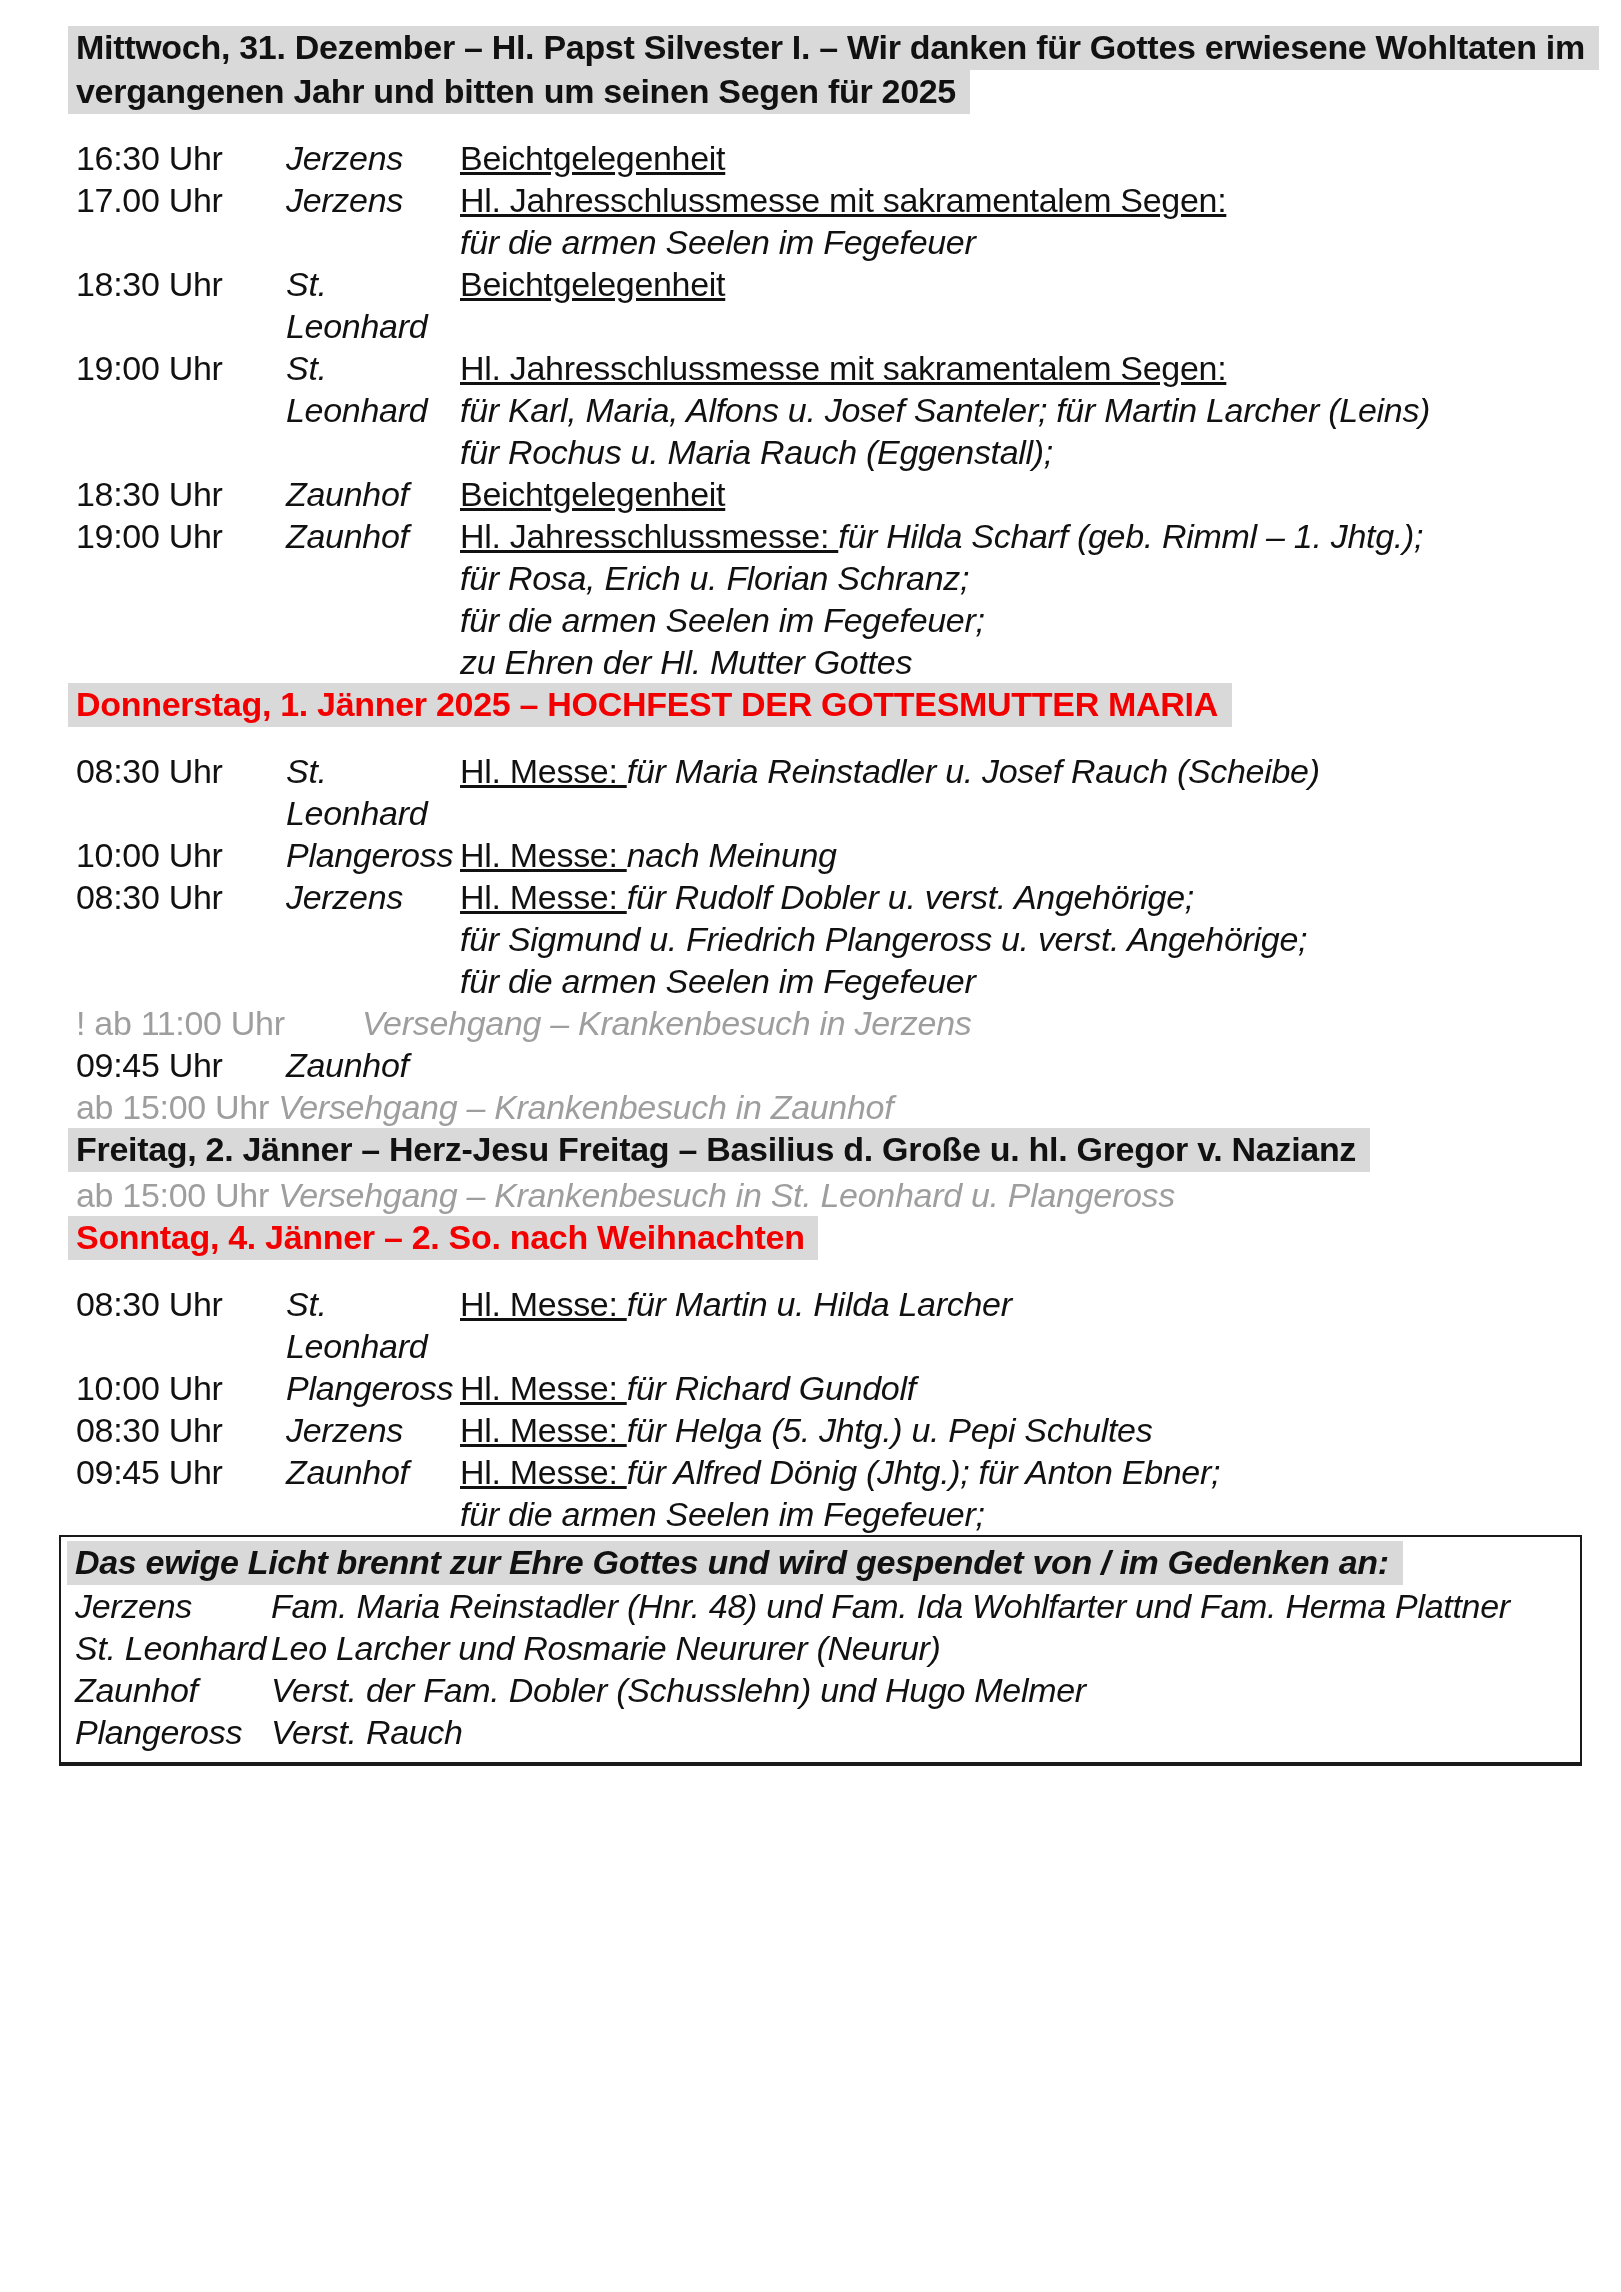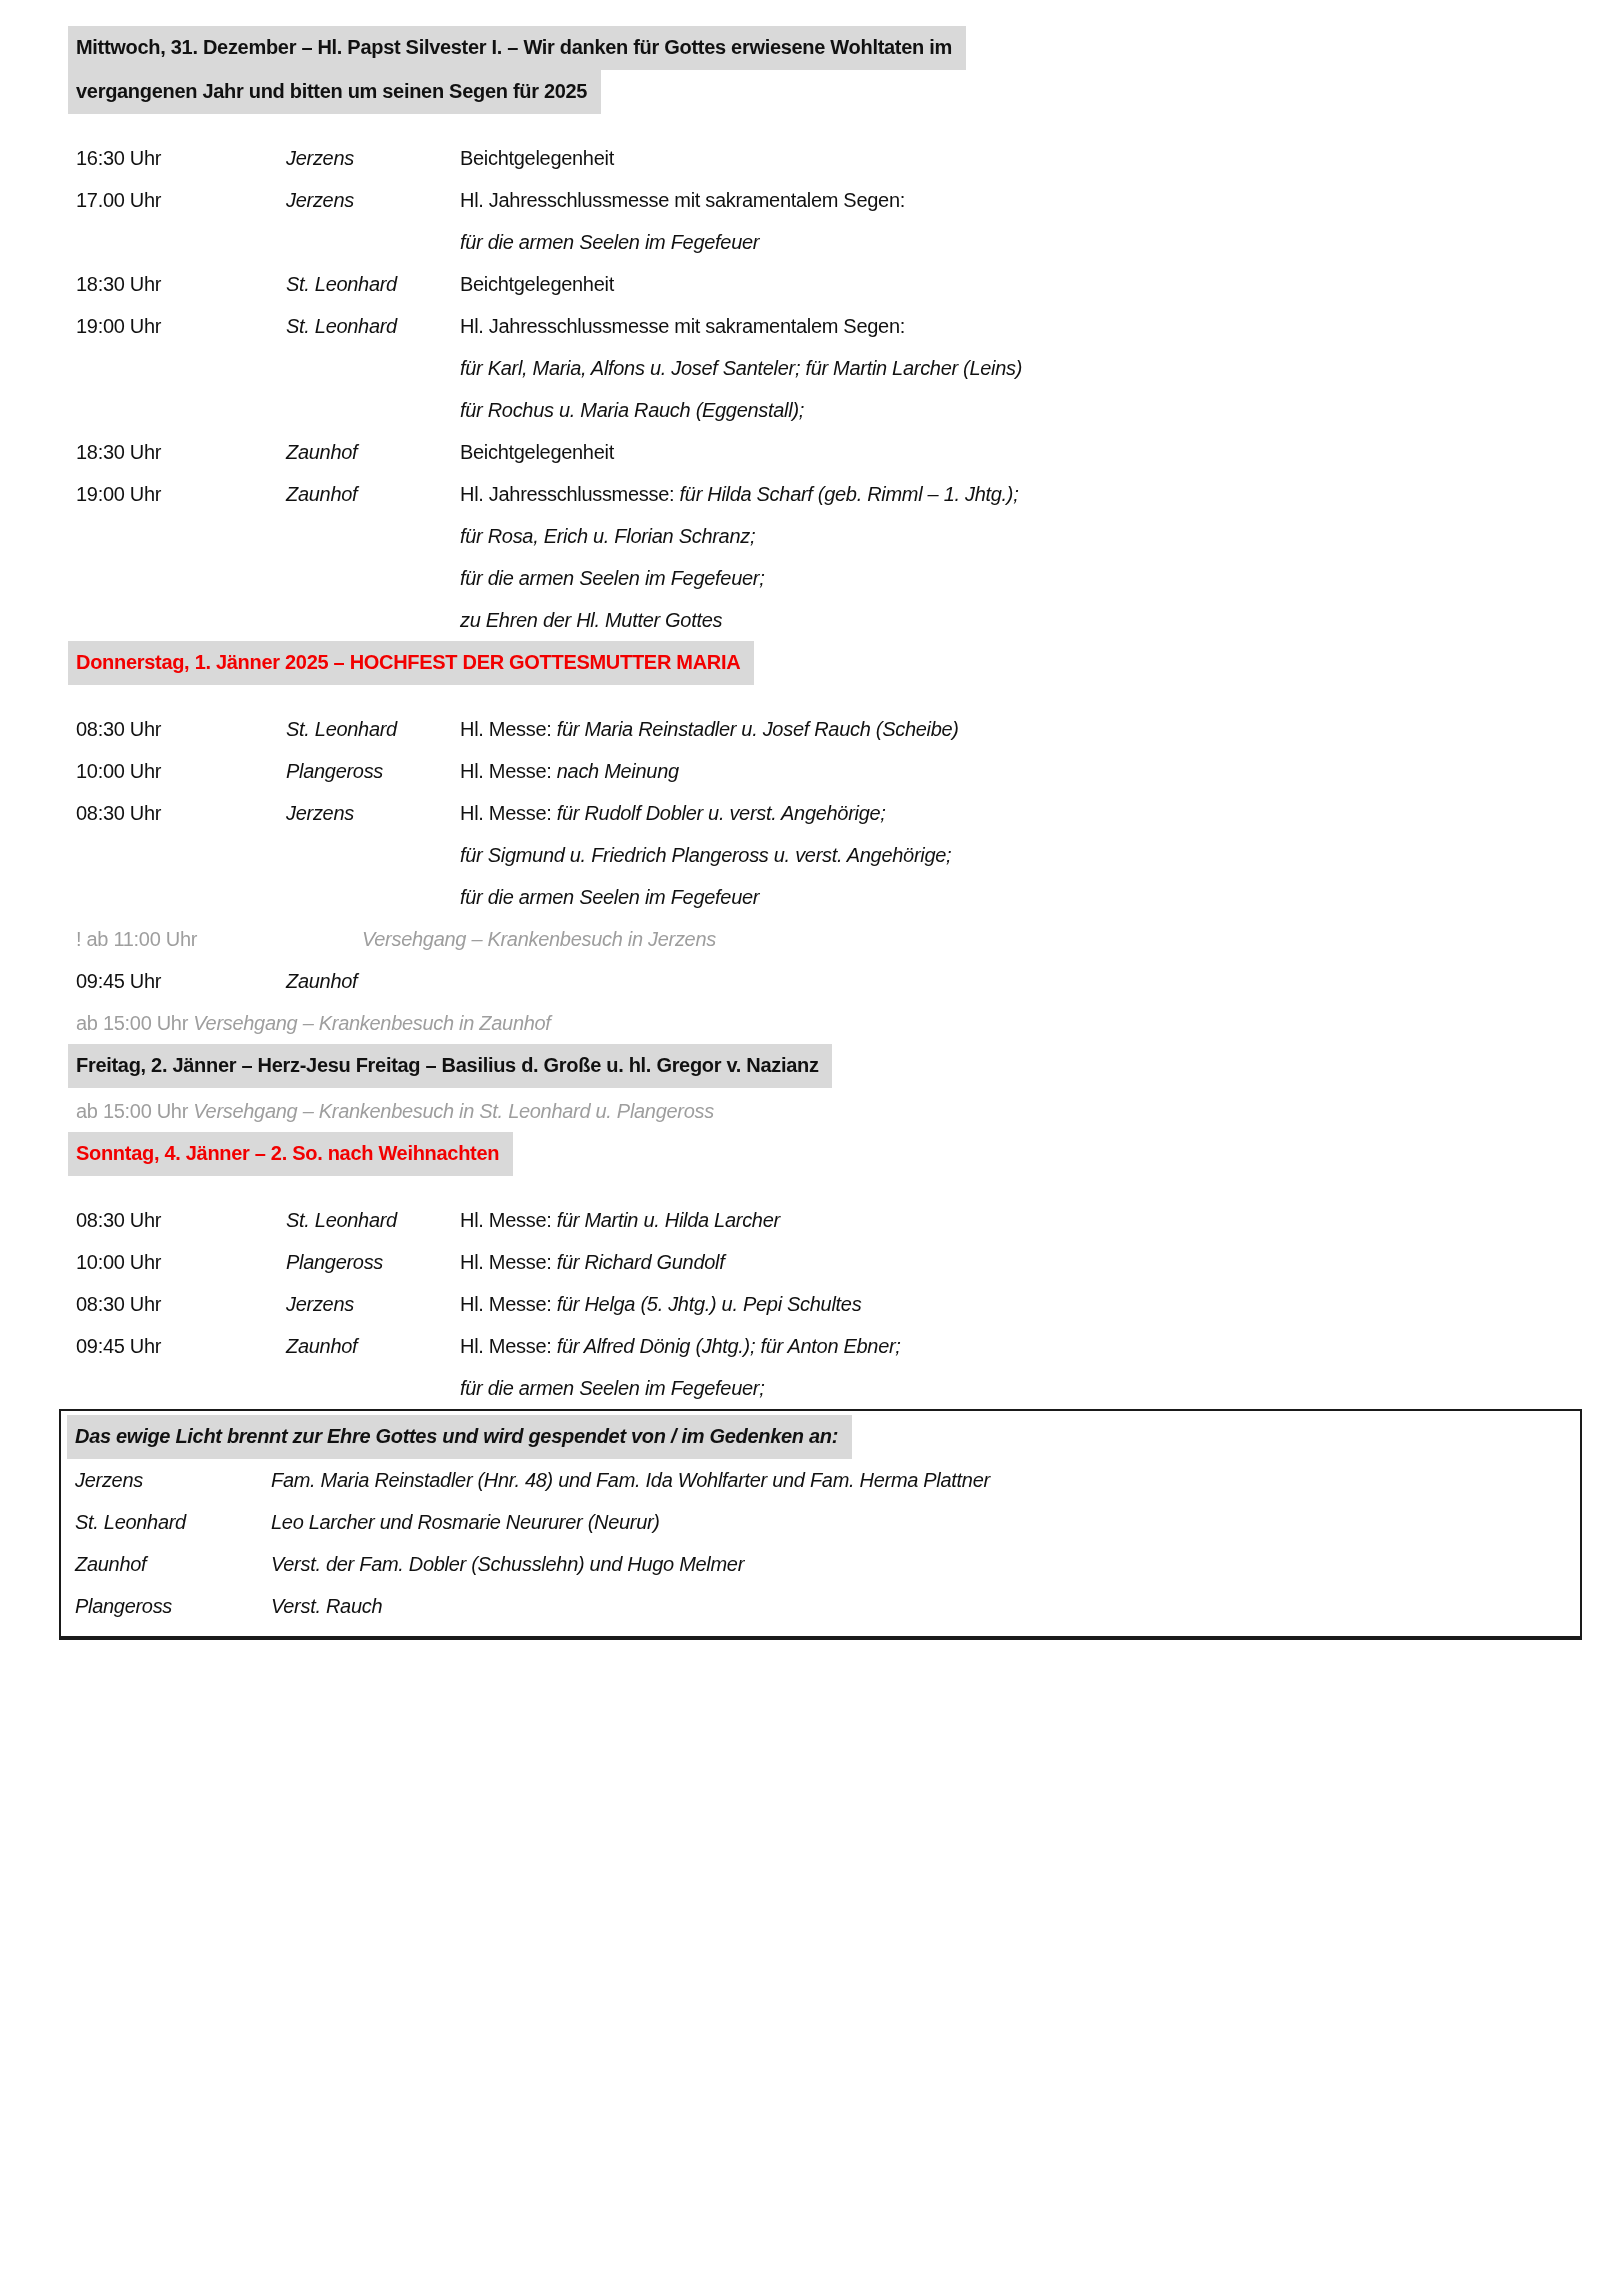--- a/index.html
+++ b/index.html
@@ -1,21 +1,21 @@
 <!DOCTYPE html>
 <html lang="de" style="--page-bg: #ffffff; --text: #111111; --highlight: #d9d9d9; --red: #f20000; --gray: #9e9e9e; --box-border: #1a1a1a;"><head>
 <meta charset="utf-8">
 <style>
   html,body{margin:0;padding:0;background:#ffffff;}
   .page{
     width:1621px;height:2293px;box-sizing:border-box;
     background:var(--page-bg,#fff);
     padding:25.5px 47px 0 76px;
     font-family:"Liberation Sans","DejaVu Sans",sans-serif;
-    font-size:20px;color:var(--text,#111);
+    font-size:34px;color:var(--text,#111);
     letter-spacing:-0.3px;
     overflow:hidden;
   }
   .block{}
   .block.first{margin-top:0;}
   .block.tight{margin-top:23px;}
   .block.flush{margin-top:2px;}
 
   
   .day-header{font-weight:bold;}
@@ -23,21 +23,21 @@
   .hl{background:var(--highlight,#d9d9d9);display:inline-block;padding:0 13.7px 1px 7.8px;margin-left:-7.8px;}
   .hl.red{color:var(--red,#f20000);}
 
   
   .srow{display:flex;line-height:42px;}
   .c-time{width:210px;flex:none;}
   .c-place{width:174px;flex:none;font-style:italic;}
   .c-desc{flex:1;min-width:0;}
   .dline{white-space:normal;}
   .it{font-style:italic;}
-  .rm{font-style:normal;}
+  .rm{font-style:normal;text-decoration:underline;}
   .bold{font-weight:normal;}
 
   
   .note{line-height:42px;color:var(--gray,#9e9e9e);}
   .note .it{font-style:italic;}
   .note.tabbed .lead{display:inline-block;width:286px;}
 
   
   .light-box{
     border:2.9px solid var(--box-border,#1a1a1a);

